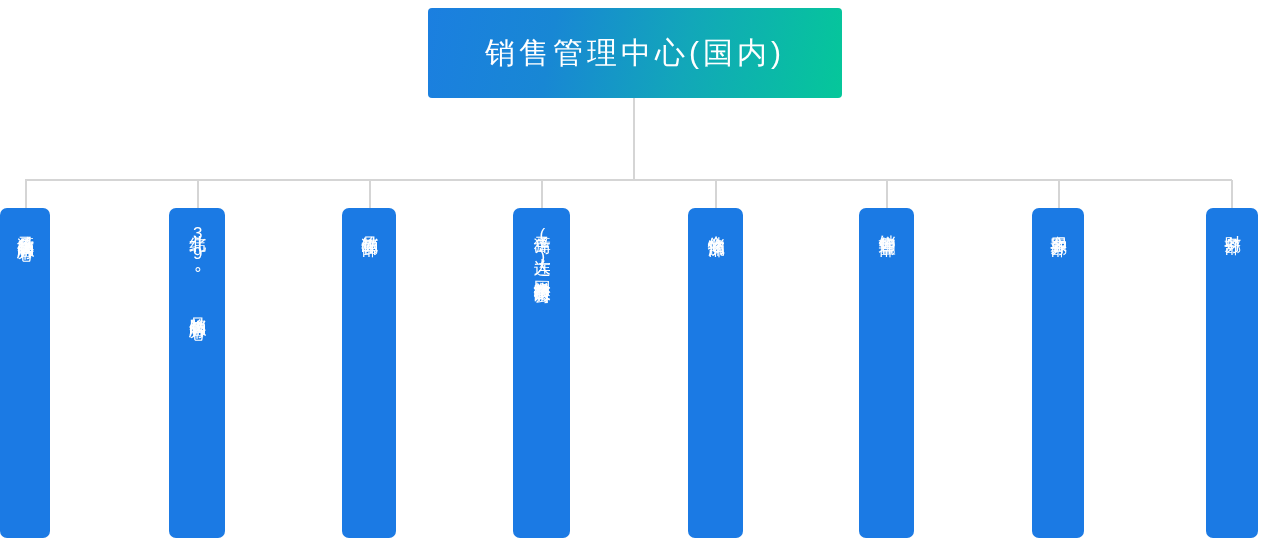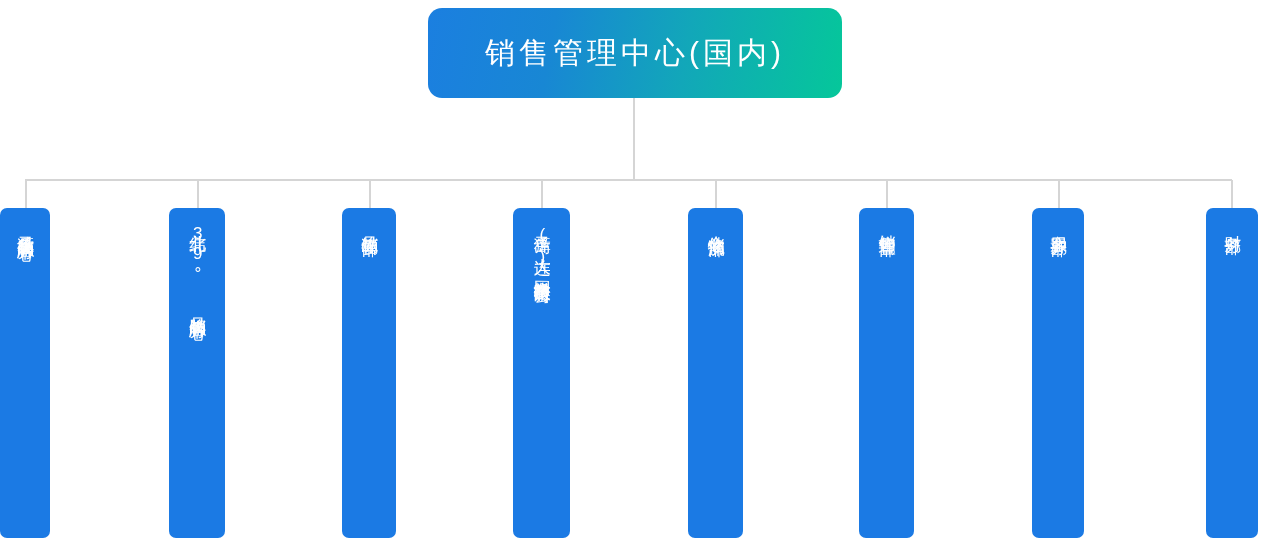--- a/index.html
+++ b/index.html
@@ -21,21 +21,21 @@
     height: 559px;
   }
 
   
   .root-node {
     position: absolute;
     left: 428px;
     top: 8px;
     width: 414px;
     height: 90px;
-    border-radius: 14px;
+    border-radius: 4px;
     background: linear-gradient(100deg, #1b7fe0 0%, #1887d4 30%, #12a7b9 62%, #05c79a 100%);
     display: flex;
     align-items: center;
     justify-content: center;
     box-sizing: border-box;
   }
   .root-label {
     color: #ffffff;
     font-size: 30px;
     letter-spacing: 4px;

